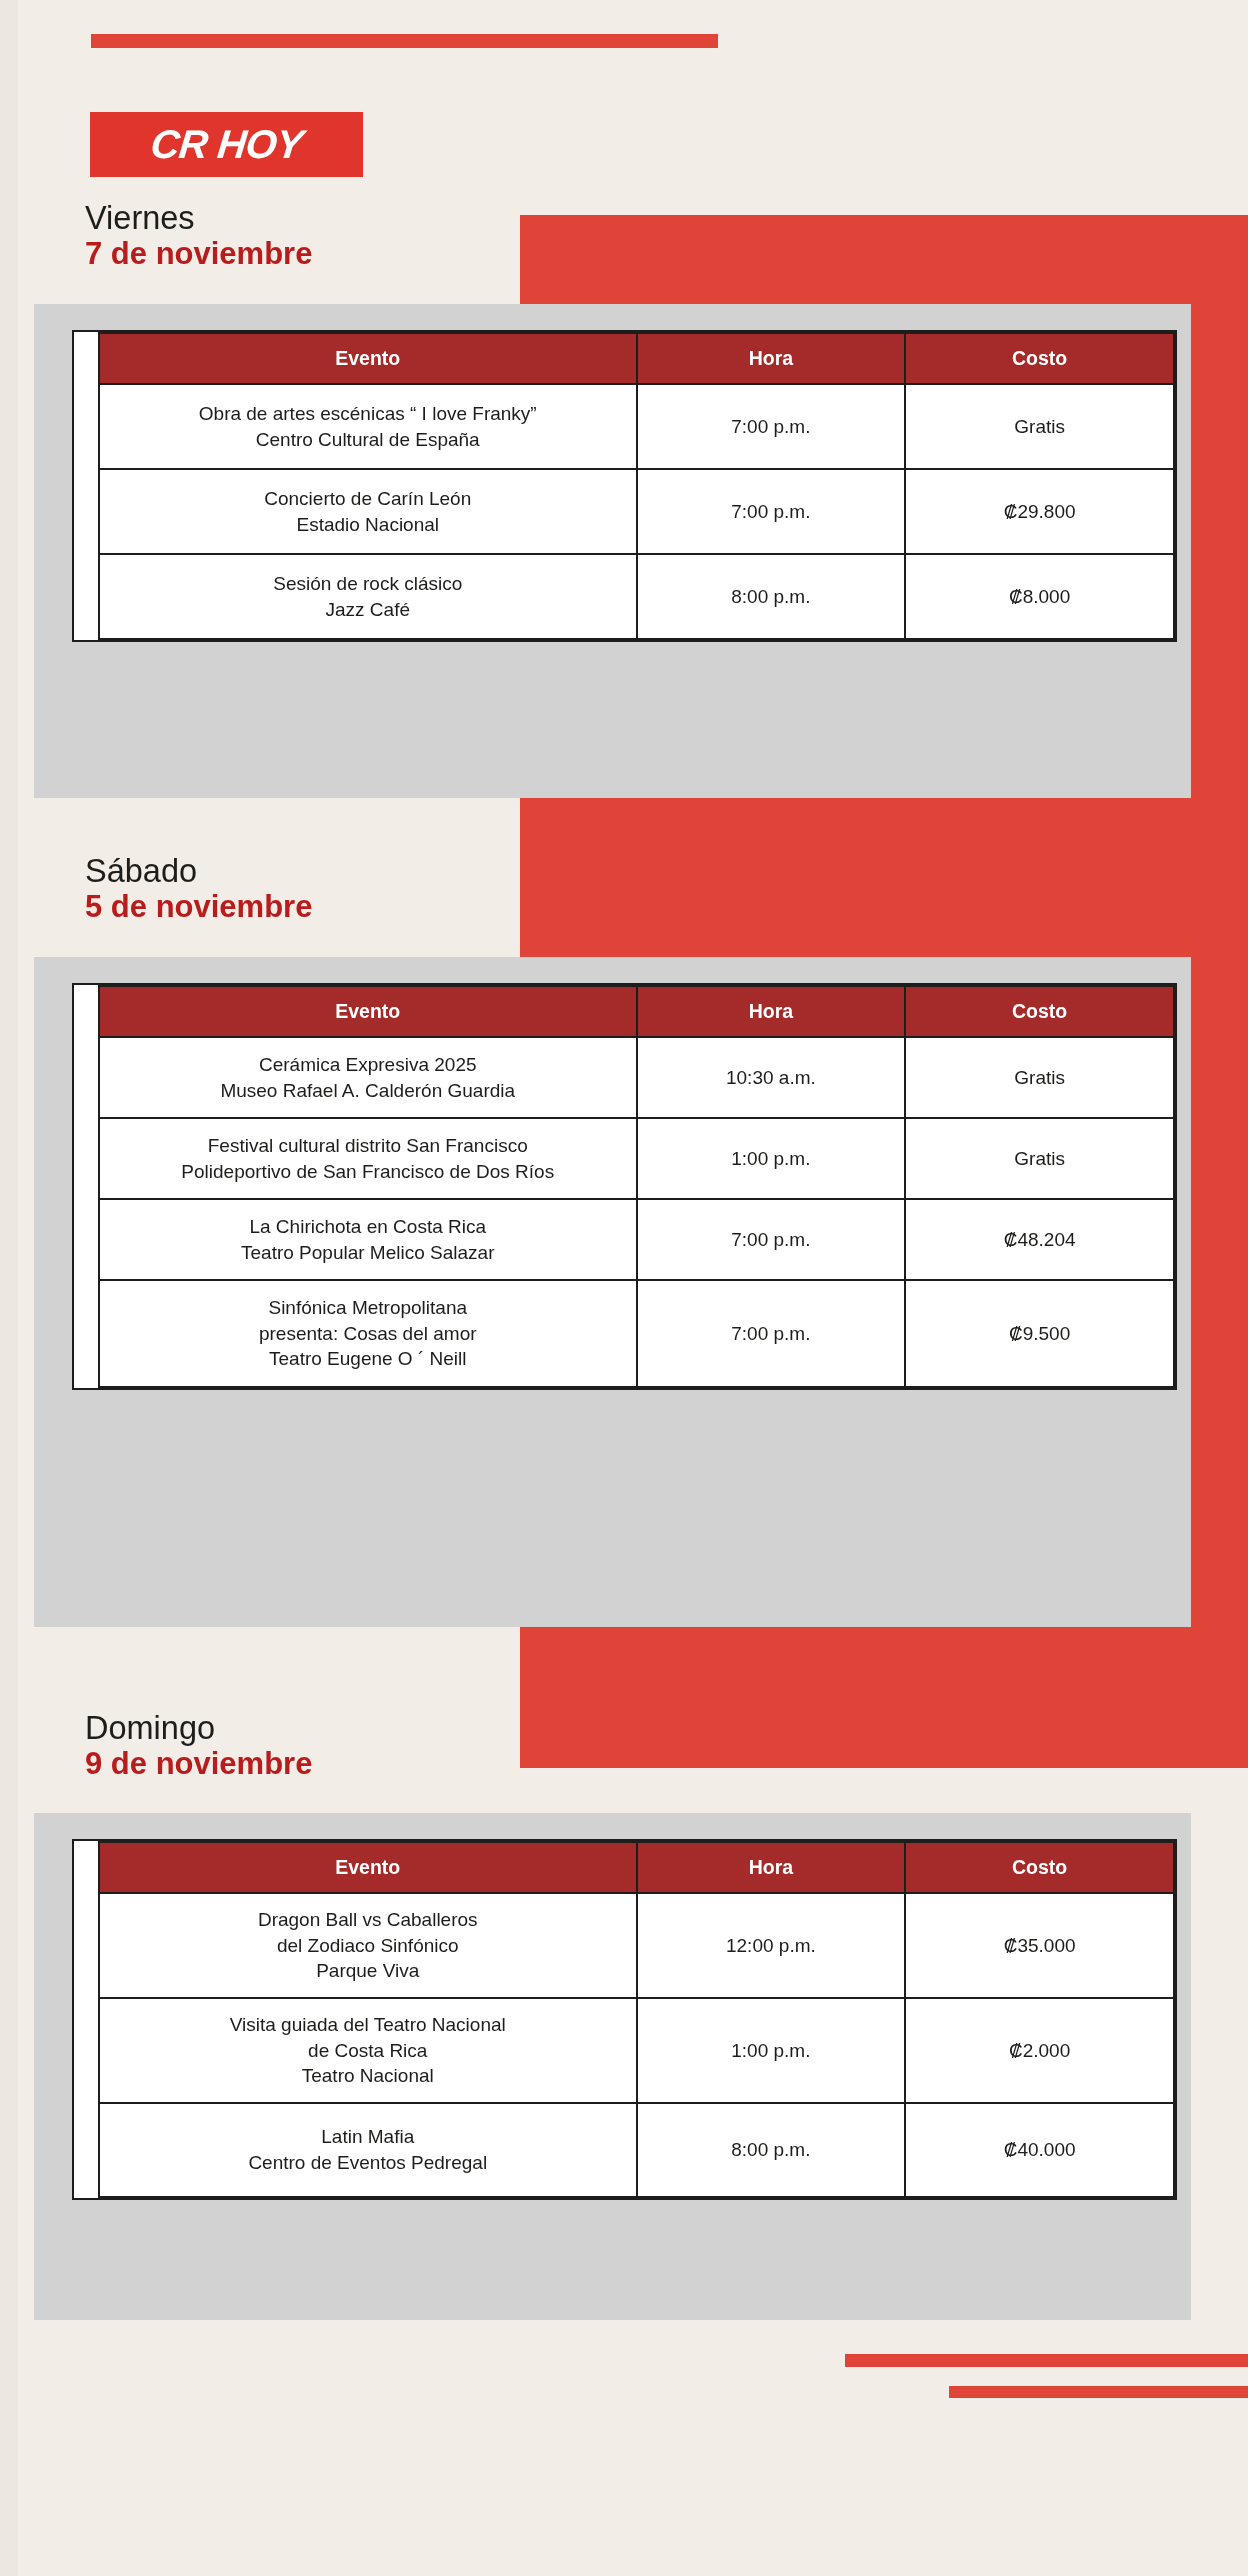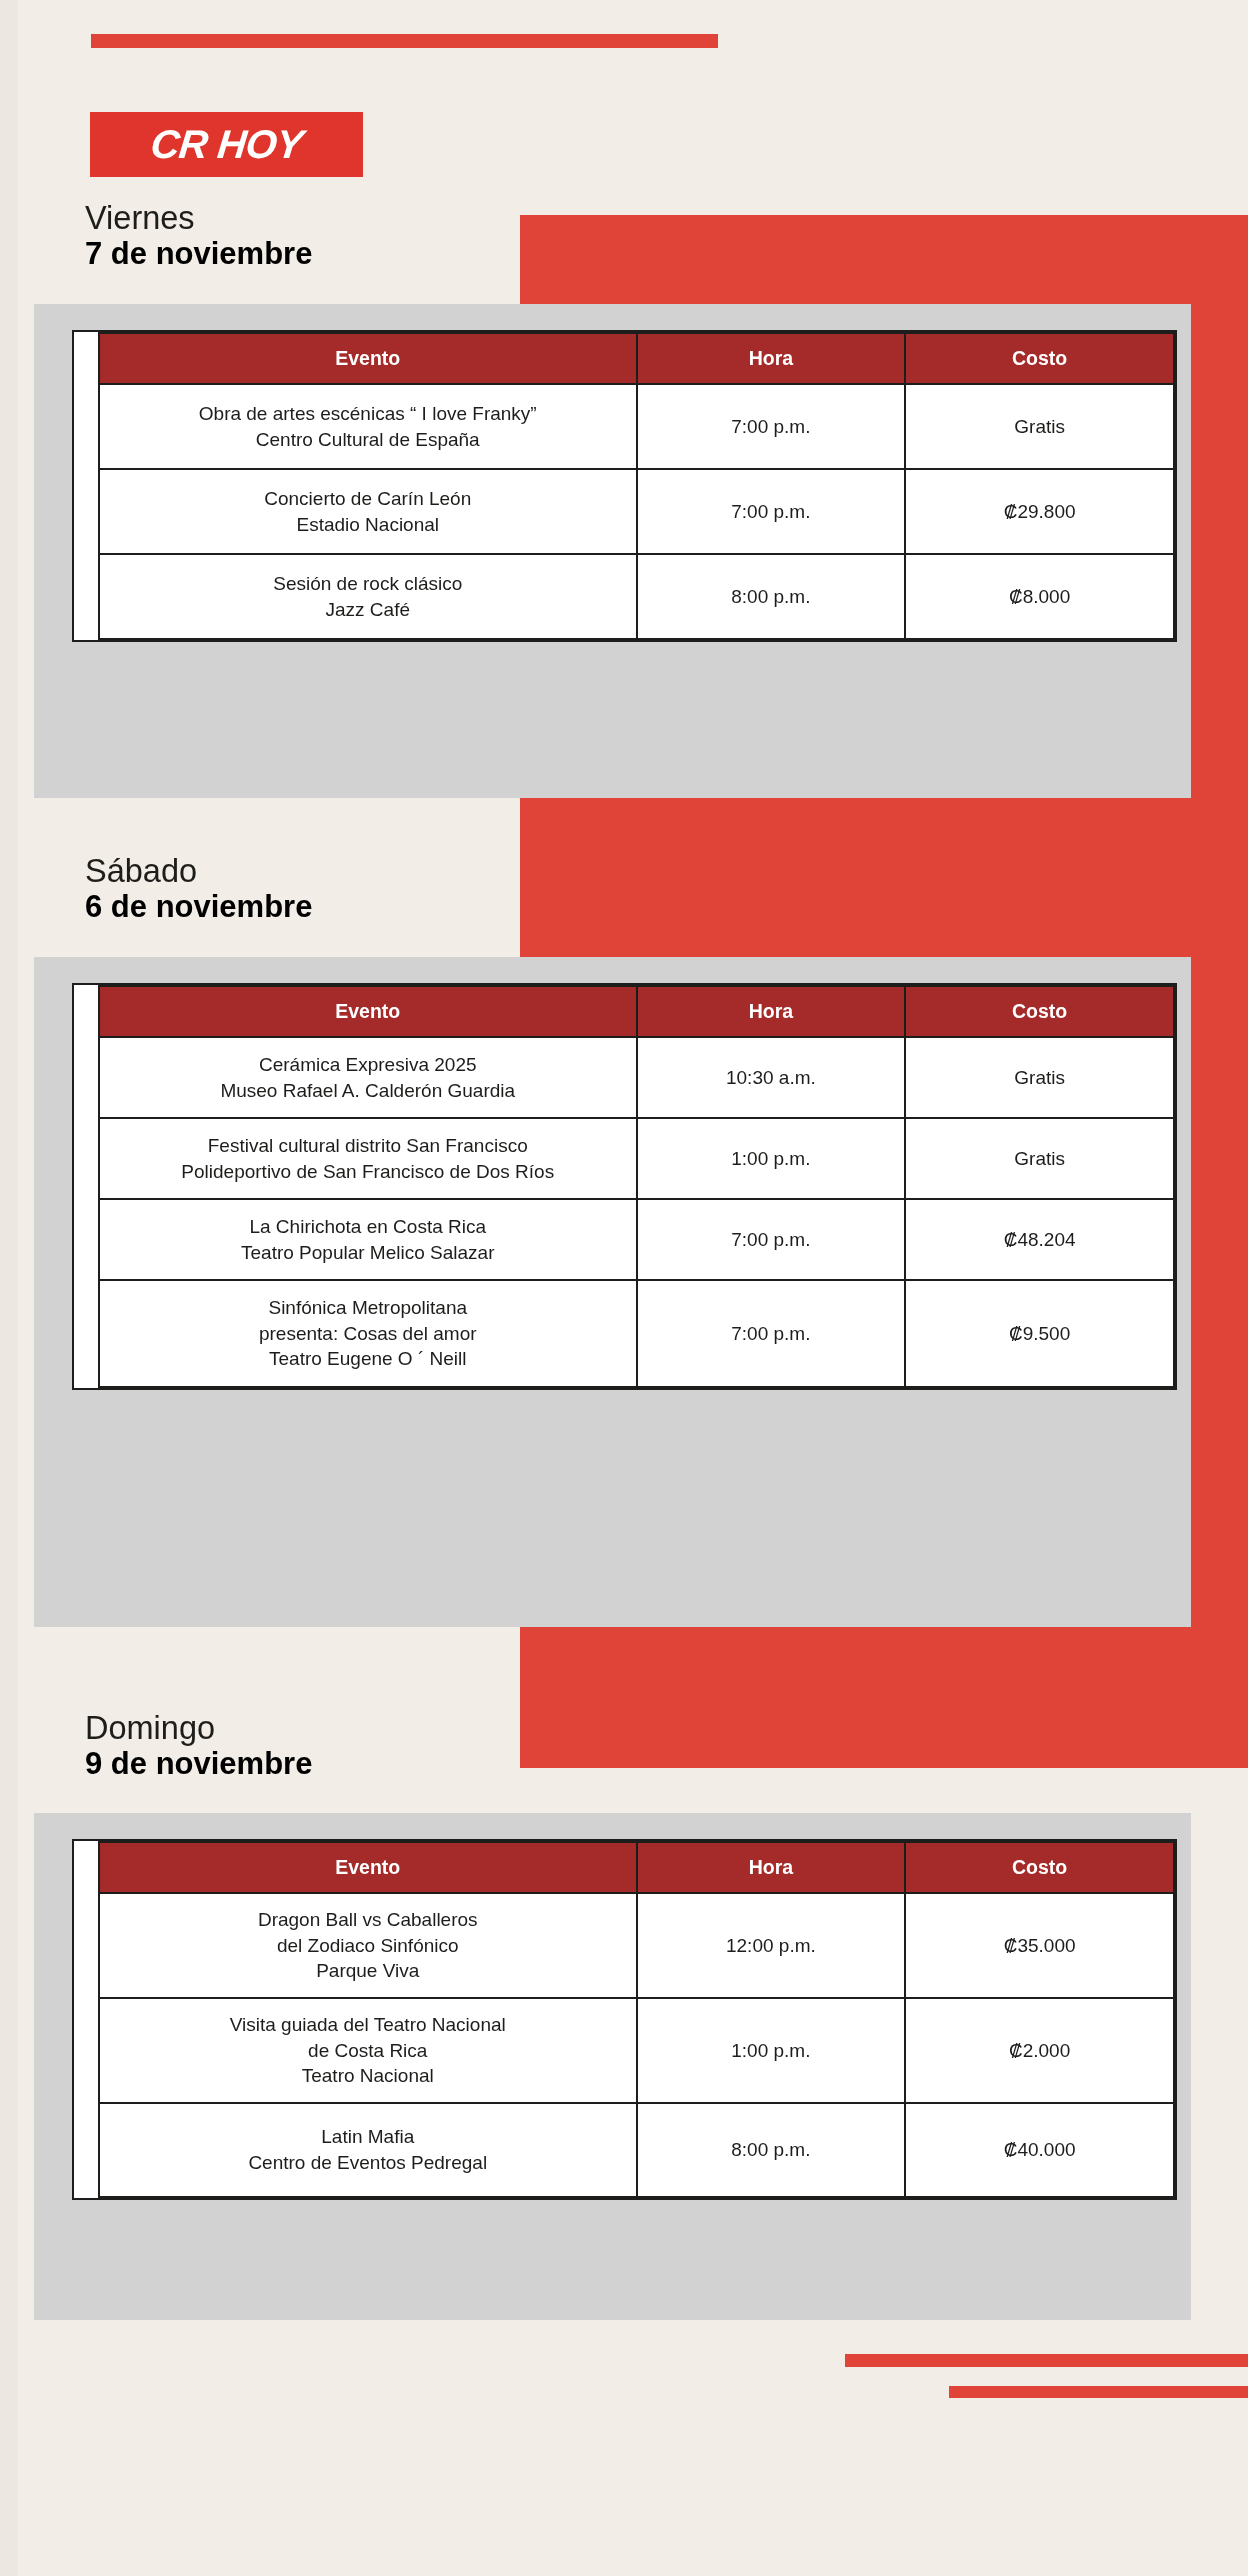--- a/index.html
+++ b/index.html
@@ -92,21 +92,21 @@
   }
   .day-name {
     font-size: 32.5px;
     color: #1d1d1b;
     font-family: "Liberation Sans", sans-serif;
     line-height: 1.12;
     white-space: nowrap;
   }
   .day-date {
     font-size: 31px;
-    color: #000000;
+    color: #b91c1c;
     font-weight: bold;
     font-family: "Liberation Sans", sans-serif;
     line-height: 1.18;
     white-space: nowrap;
   }
 
   
   .table-shadow {
     position: absolute;
     background: #d2d2d2;
@@ -194,21 +194,21 @@
           <td>Sesión de rock clásico<br>Jazz Café</td>
           <td>8:00 p.m.</td>
           <td>₡8.000</td>
         </tr>
       </tbody>
     </table>
   </div>
 
   <div class="day-head" style="left:85px; top:853px; width:286px;">
     <div class="day-name">Sábado</div>
-    <div class="day-date">6 de noviembre</div>
+    <div class="day-date">5 de noviembre</div>
   </div>
 
   <div class="table-shadow" style="left:34px; top:957px; width:1157px; height:670px;"></div>
   <div class="table-wrap" style="left:72px; top:983px; width:1105px;">
     <table class="sched">
       <thead>
         <tr>
           <th class="col-evento">Evento</th>
           <th class="col-hora">Hora</th>
           <th class="col-costo">Costo</th>

